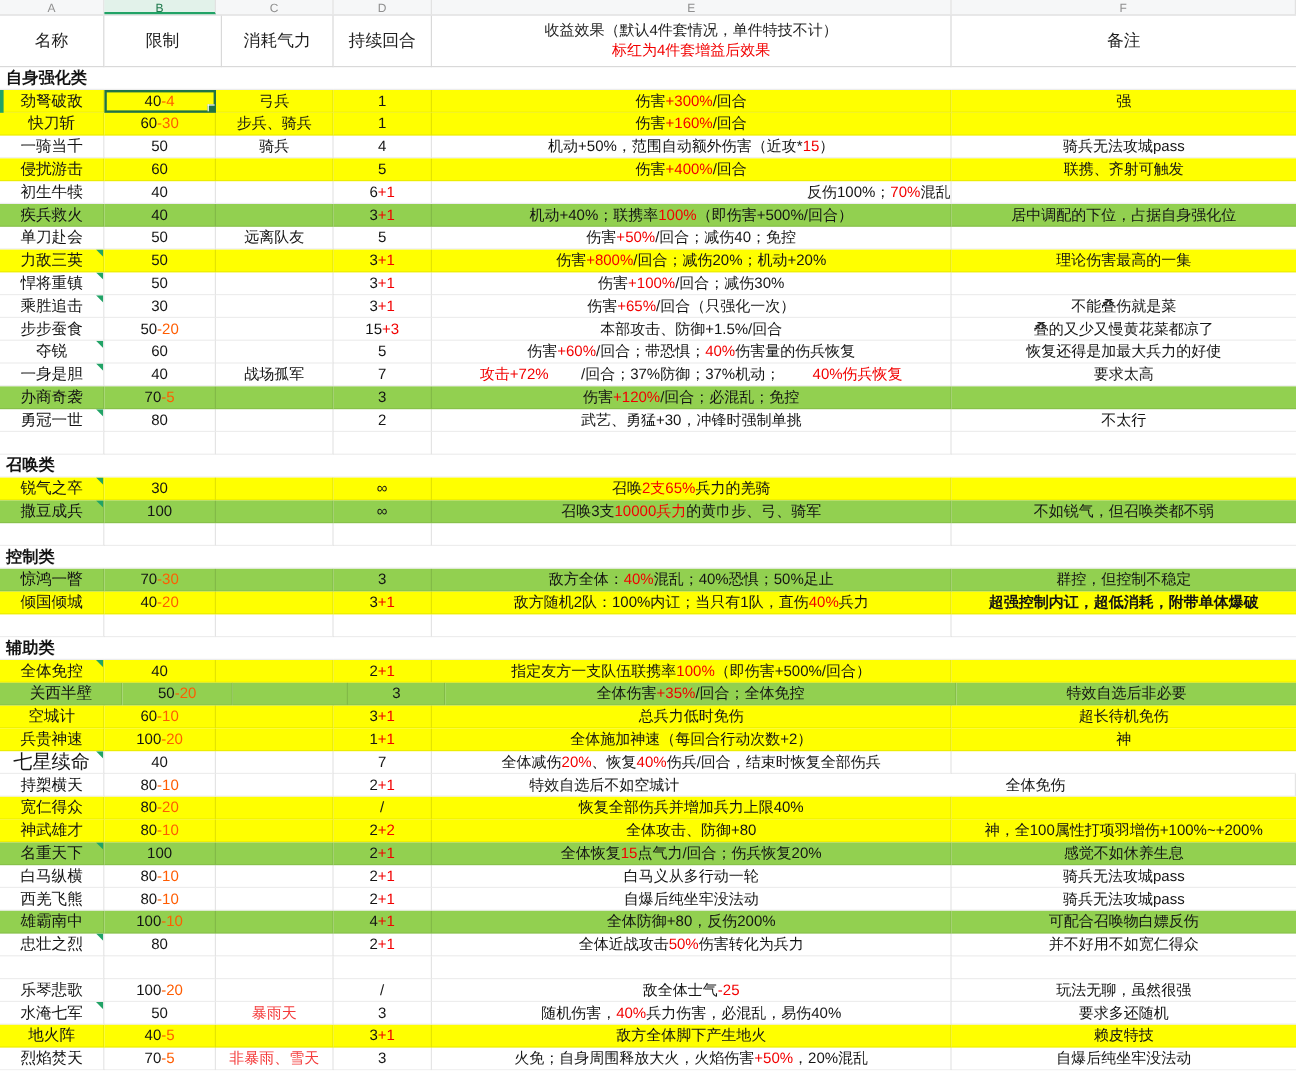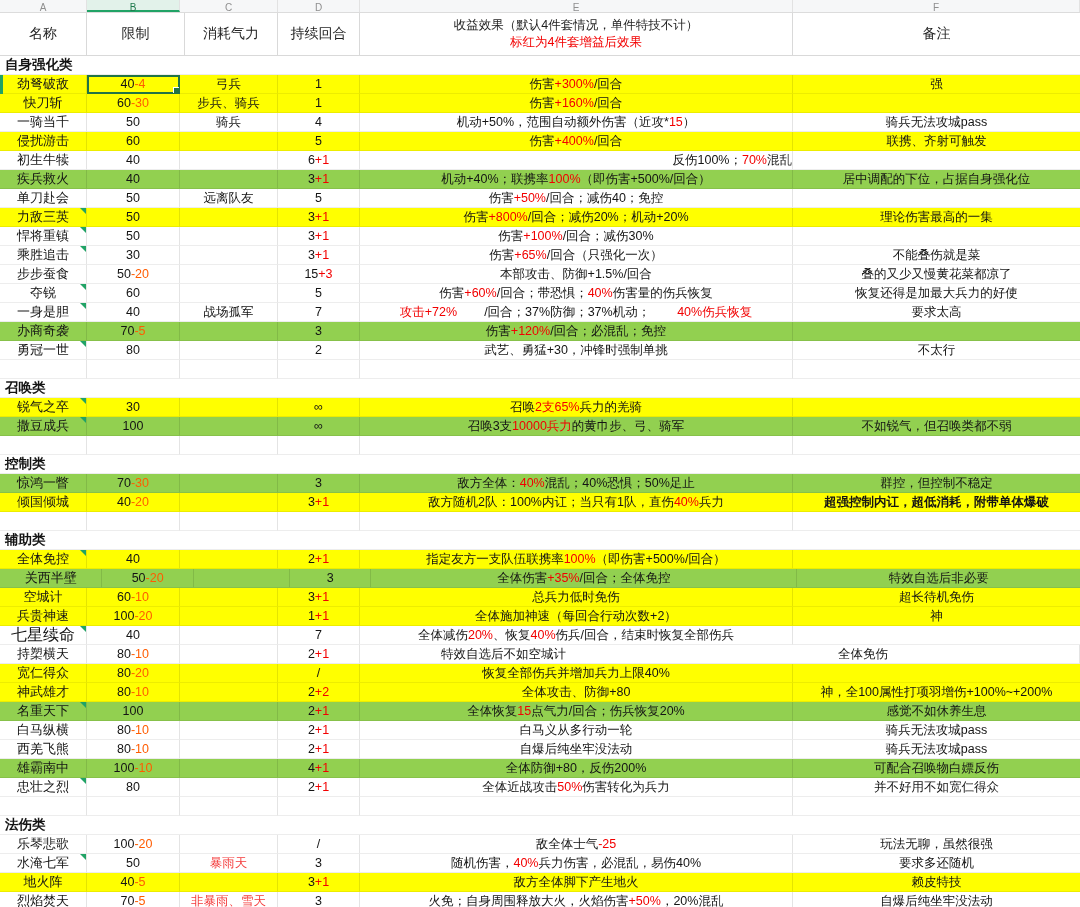--- a/index.html
+++ b/index.html
@@ -387,28 +387,20 @@
         <div class="cell" style="width: 287px; border-right: none;">并不好用不如宽仁得众</div>
       </div>
       <div class="row">
         <div class="cell" style="width: 87px;"></div>
         <div class="cell" style="width: 93px;"></div>
         <div class="cell" style="width: 98px;"></div>
         <div class="cell" style="width: 82px;"></div>
         <div class="cell" style="width: 433px;"></div>
         <div class="cell" style="width: 287px; border-right: none;"></div>
       </div>
-      <div class="row section">
-        <div class="cell" style="width: 87px;">法伤类</div>
-        <div class="cell" style="width: 93px;"></div>
-        <div class="cell" style="width: 98px;"></div>
-        <div class="cell" style="width: 82px;"></div>
-        <div class="cell" style="width: 433px;"></div>
-        <div class="cell" style="width: 287px; border-right: none;"></div>
-      </div>
       <div class="row">
         <div class="cell" style="width: 87px; font-size: 13px;">乐琴悲歌</div>
         <div class="cell" style="width: 93px;">100<span class="ored">-20</span></div>
         <div class="cell" style="width: 98px;"></div>
         <div class="cell" style="width: 82px;">/</div>
         <div class="cell" style="width: 433px;">敌全体士气<span class="red">-25</span></div>
         <div class="cell" style="width: 287px; border-right: none;">玩法无聊，虽然很强</div>
       </div>
       <div class="row">
         <div class="cell mark" style="width: 87px; font-size: 13px;">水淹七军</div>

